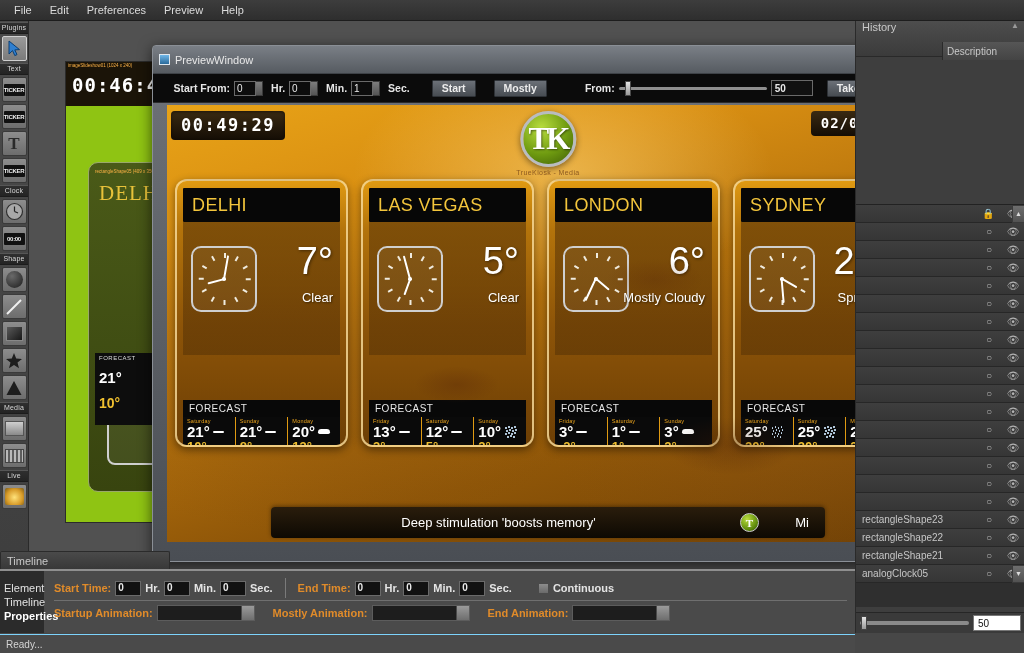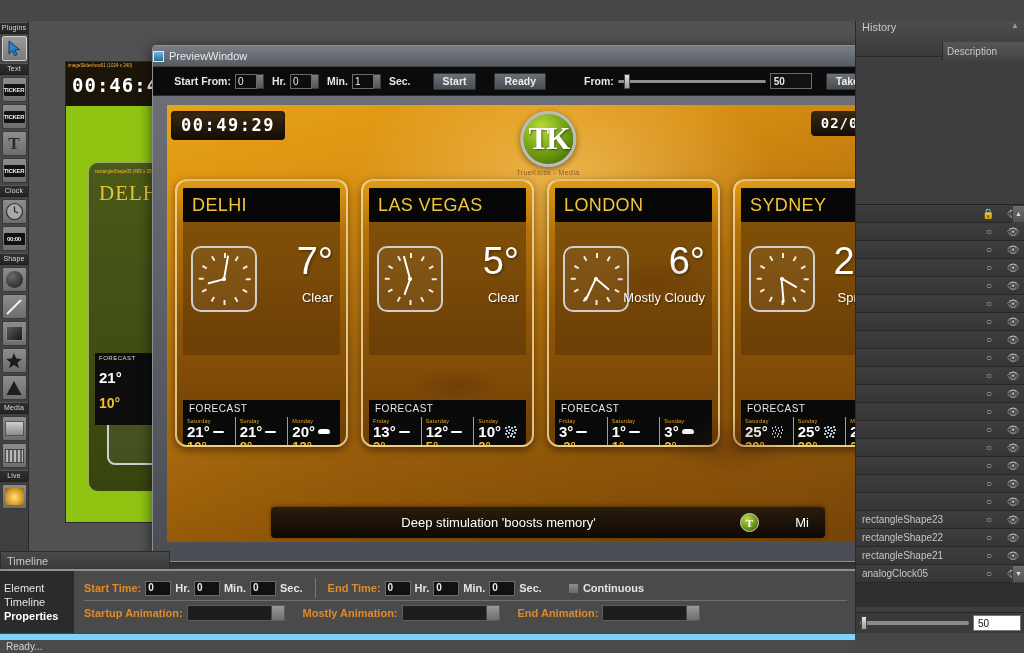--- a/index.html
+++ b/index.html
@@ -79,21 +79,21 @@
                  border:2px solid #cfcfcf; background:rgba(255,255,255,.06);}
 
   
   .pwin {
     position: absolute; left: 152px; top: 45px; width: 790px; height: 517px;
     background: linear-gradient(#6f7379, #4a4e54);
     border: 1px solid #8a8f96; border-radius: 4px 4px 2px 2px;
     box-shadow: 0 3px 14px rgba(0,0,0,.6);
   }
   .pwin-title {
-    height: 21px; display: flex; align-items: center; 
+    height: 28px; display: flex; align-items: center; padding-left: 6px;
     background: linear-gradient(#7a7f86, #565b61);
     border-bottom: 1px solid #3e4247; border-radius: 3px 3px 0 0;
     color: #e8e8e8; font-size: 11px; position: relative;
   }
   .pwin-ico { width: 11px; height: 11px; margin-right: 5px;
               background: linear-gradient(#6fb6e8,#2a6a9a); border:1px solid #dfe7ee;}
   .wbtns { position: absolute; right: 4px; top: 2px; display: flex; gap: 2px; }
   .wbtn { width: 22px; height: 16px; background: linear-gradient(#8d949c,#5c626a);
           border: 1px solid #3f4349; border-radius: 2px; color: #eaeaea;
           font-size: 10px; display: flex; align-items: center; justify-content: center; }
@@ -262,45 +262,52 @@
   .zoomrow .zbox { width:48px;height:16px;background:#fff;color:#111;border:1px solid #777;
                    font-size:10px; display:flex;align-items:center;padding-left:4px;}
 
   
   .timeline-tab { position:absolute; left:0; top:551px; width:170px; height:18px;
                   background: linear-gradient(#4a4a4a,#383838); border:1px solid #2b2b2b;
                   border-bottom:none; color:#c8c8c8; font-size:11px;
                   display:flex; align-items:center; padding-left:6px; border-radius:2px 2px 0 0;}
   .bottom { position:absolute; left:0; top:569px; width:855px; height:64px;
             background:#4a4a4a; border-top:2px solid #8f8f8f; display:flex; }
-  .btabs { width: 74px; background:#2b2b2b; display:flex; flex-direction:column;
+  .btabs { width: 44px; background:#2b2b2b; display:flex; flex-direction:column;
            justify-content:center; padding-left:4px; gap:2px; }
   .btab { font-size:11px; color:#e2e2e2; }
   .btab.active { color:#fff; font-weight:bold; }
   .bfields { flex:1; padding: 5px 8px 0 10px; }
   .brow { display:flex; align-items:center; gap:4px; font-size:11px; color:#e08b2a;
           font-weight:bold; height: 24px;}
   .brow .unit { color:#e4e4e4; font-weight:bold; }
   .bin { width:26px;height:15px;background:#111;color:#e8e8e8;border:1px solid #6a6a6a;
          font-size:10px; padding-left:2px; }
   .bdiv { width:1px;height:20px;background:#7a7a7a; margin:0 8px; }
   .chk { width:11px;height:11px;background:linear-gradient(#8c8c8c,#6a6a6a);border:1px solid #4a4a4a;}
   .brow2 { display:flex;align-items:center;gap:4px;font-size:11px;color:#e08b2a;font-weight:bold;
            height:24px; border-top:1px solid #6f6f6f; }
   .animsel { width:98px;height:16px;background:#1d1d1d;border:1px solid #5c5c5c; display:flex;}
   .animsel .ar { width:13px;background:linear-gradient(#9a9a9a,#6e6e6e); border-left:1px solid #4a4a4a;}
   .statusbar { position:absolute; left:0; bottom:0; width:855px; height:19px;
-               background:#4a4a4a; border-top:6px solid #7dd3fc; color:#d4d4d4;
+               background:#4a4a4a; border-top:1px solid #7dd3fc; color:#d4d4d4;
                font-size:10px; display:flex; align-items:center; padding-left:6px;}
 </style>
 </head>
 <body>
 
 <div id="app">
 
+  <div class="menubar">
+    <div class="mi">File</div>
+    <div class="mi">Edit</div>
+    <div class="mi">Preferences</div>
+    <div class="mi">Preview</div>
+    <div class="mi">Help</div>
+  </div>
 
   <div class="ltoolbar">
     <div class="grp-label">Plugins</div>
     <div class="tool sel">
       <svg width="15" height="17" viewBox="0 0 15 17">
           <path d="M2 1 L2 14 L5.5 10.6 L7.8 15.6 L10 14.6 L7.8 9.9 L12.5 9.6 Z" fill="#2f7fd0" stroke="#0d3f72" stroke-width="1"></path>
         </svg>
     </div>
 
     <div class="grp-label">Text</div>
@@ -412,21 +419,21 @@
       </span>
       <span class="tlabel">Min.</span>
       <span class="spin">
         <input value="1" style="">
         <span class="arrows"></span>
       </span>
       <span class="tlabel">Sec.</span>
       <span style="width:14px"></span>
       <span class="tbtn">Start</span>
       <span style="width:10px"></span>
-      <span class="tbtn">Ready</span>
+      <span class="tbtn">Mostly</span>
       <span style="width:30px"></span>
       <span>From:</span>
       <span class="zslider">
         <span class="ztrack"></span>
         <span class="zthumb"></span>
       </span>
       <span class="znum">50</span>
       <span style="width:6px"></span>
       <span class="tbtn">Take Snapshot</span>
     </div>

